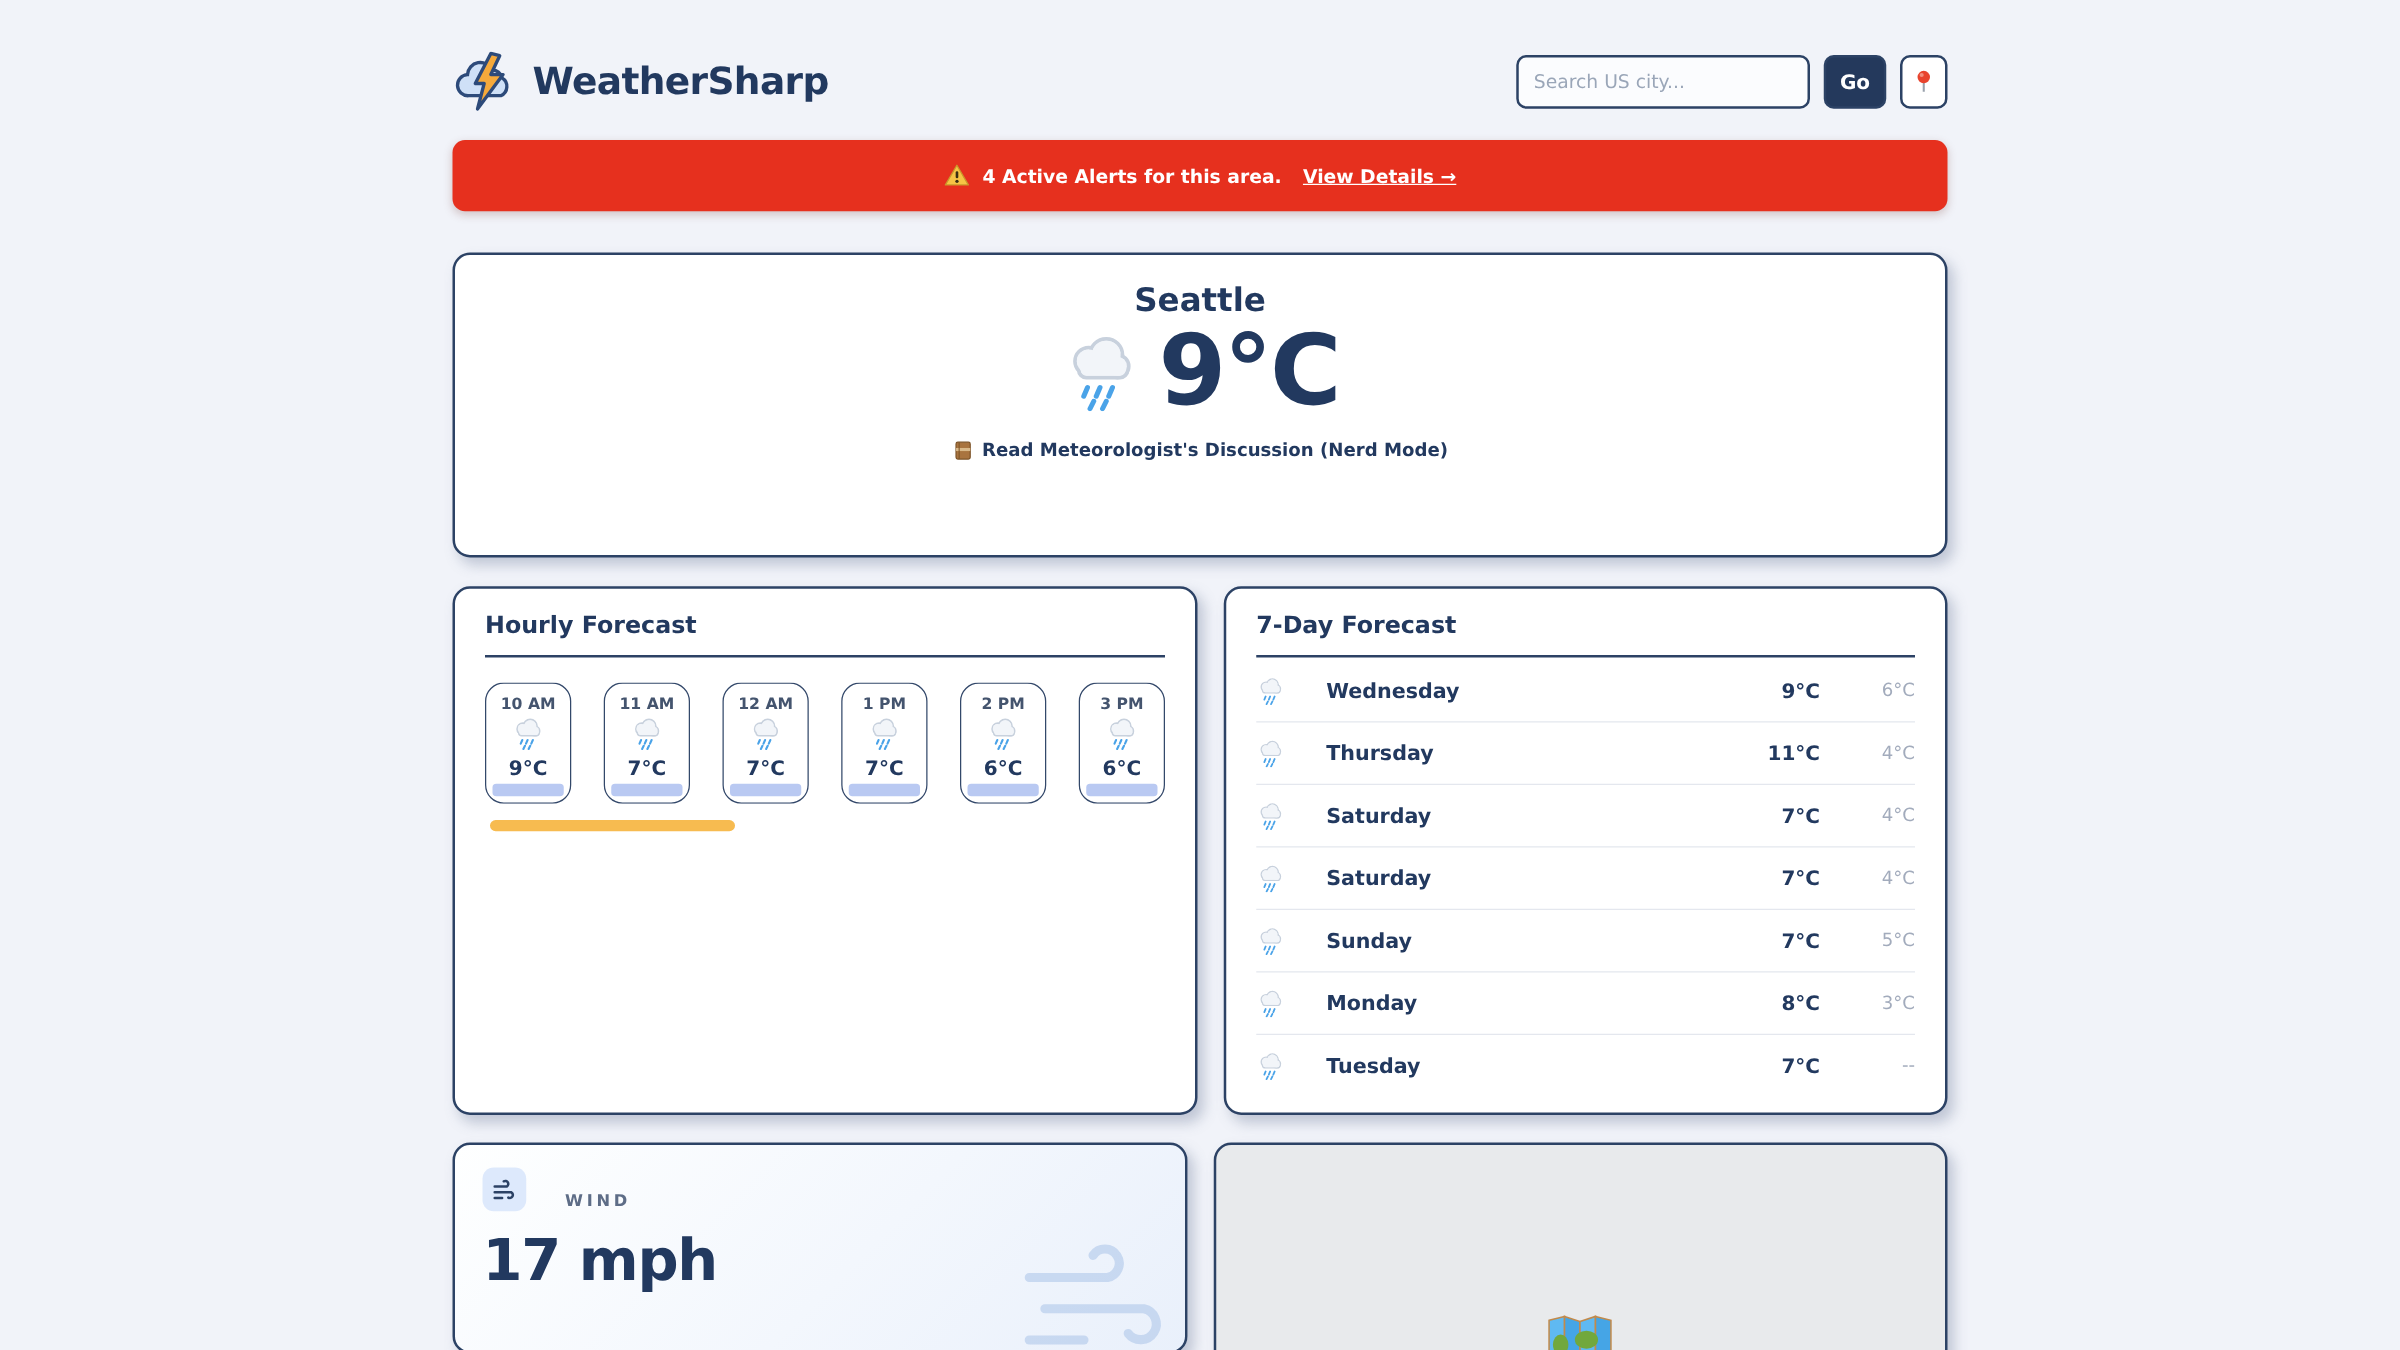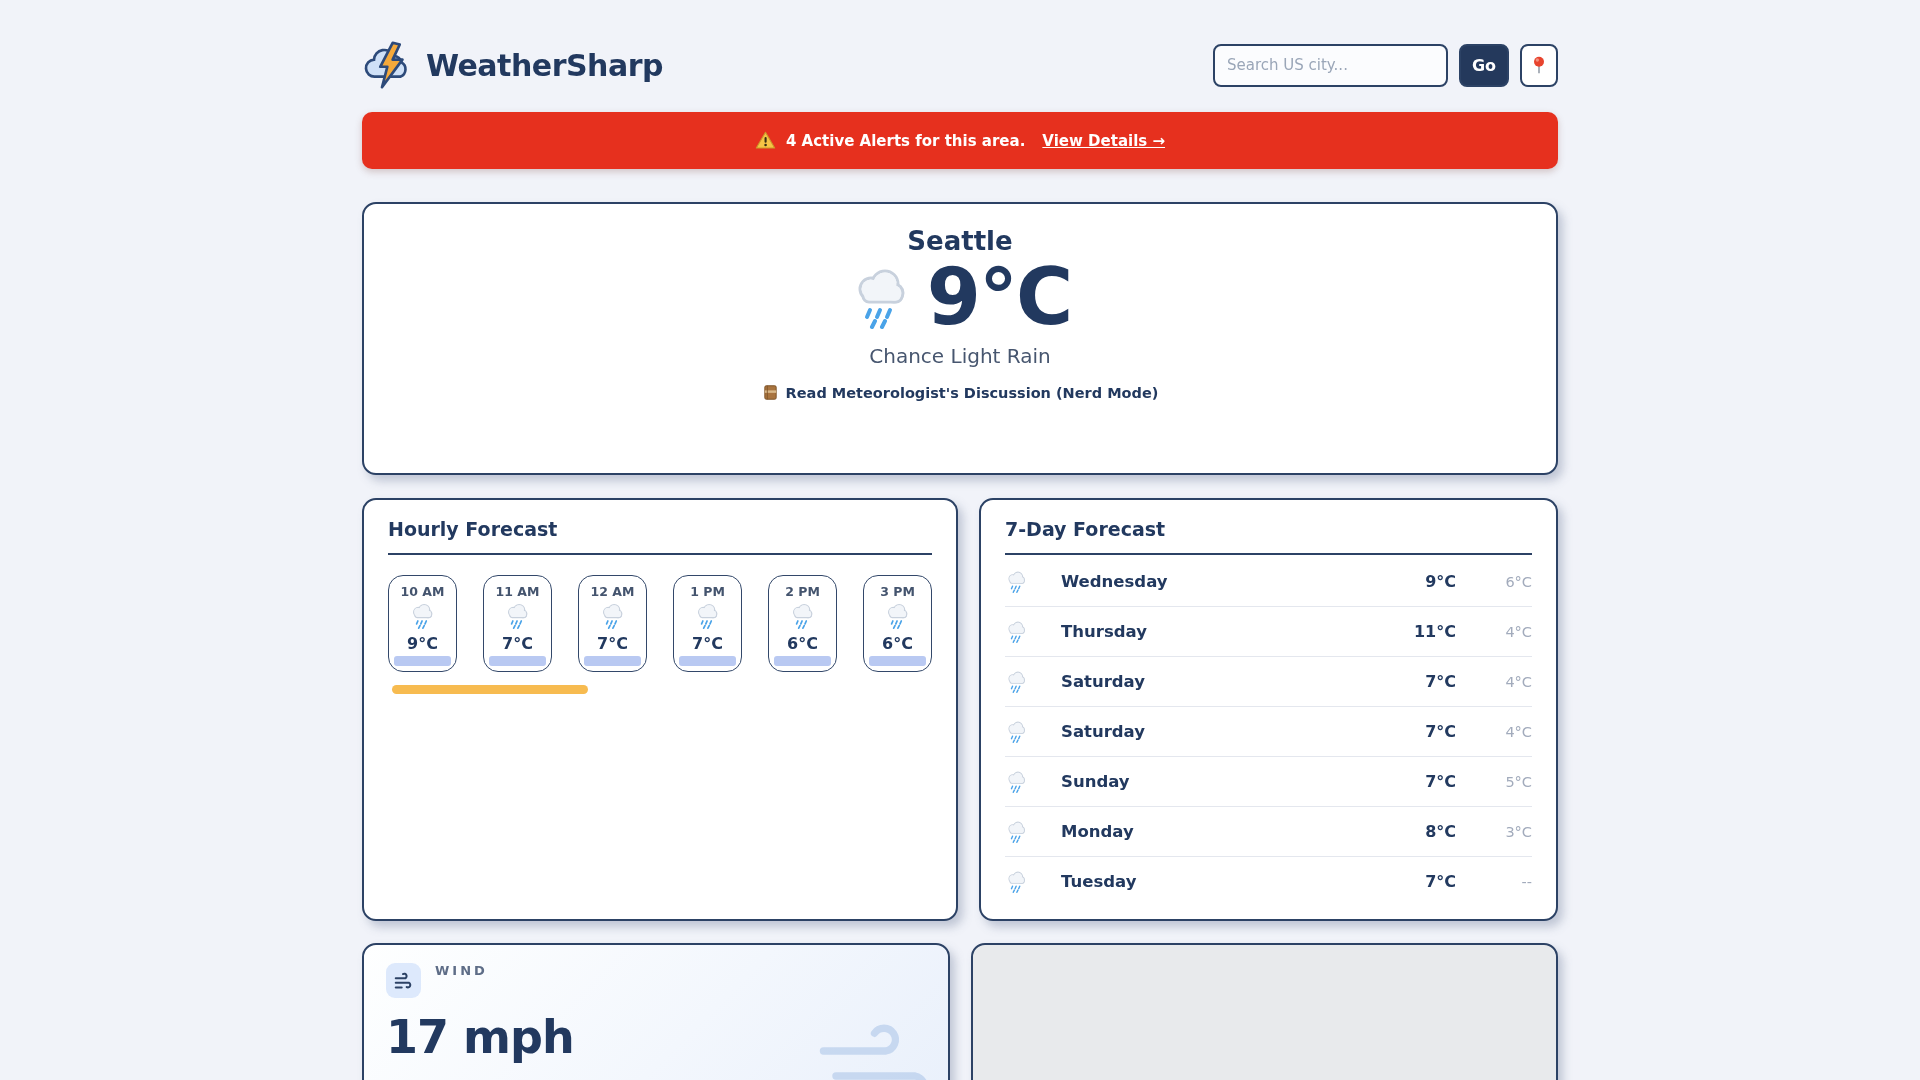--- a/index.html
+++ b/index.html
@@ -49,21 +49,21 @@
   .alert svg { width: 21px; height: 21px; }
   .alert-link { color: #ffffff; text-decoration: underline; margin-left: 7px; cursor: pointer; }
 
   
   .card {
     background: #ffffff; border: 2px solid #2c4265; border-radius: 14px;
     box-shadow: 5px 6px 10px rgba(100,115,145,0.35);
   }
 
   
-  .current { margin-top: 33px; height: 273px; text-align: center; padding-top: 22px; }
+  .current { margin-top: 33px; height: 244px; text-align: center; padding-top: 22px; }
   .city { font-size: 26px; font-weight: bold; }
   .temp-row { display: flex; align-items: center; justify-content: center; gap: 14px; margin-top: 2px; }
   .temp-row .wx-icon { width: 64px; height: 64px; }
   .big-temp { font-size: 78px; font-weight: bold; letter-spacing: -2px; line-height: 1; }
   .condition { font-size: 20px; color: #47566f; margin-top: 8px; }
   .discussion { margin-top: 16px; font-size: 14.5px; font-weight: bold; color: #22395f;
     display: inline-flex; align-items: center; gap: 7px; cursor: pointer; }
   .discussion svg { width: 17px; height: 17px; }
 
   
@@ -92,21 +92,21 @@
   .day-row:last-child { border-bottom: none; }
   .day-row .wx-icon { width: 23px; height: 23px; }
   .day-name { font-size: 16.5px; font-weight: bold; margin-left: 13px; }
   .day-high { margin-left: auto; font-size: 16px; font-weight: bold; }
   .day-low { width: 42px; text-align: right; font-size: 14.5px; color: #a2abbc; margin-left: 14px; }
 
   
   .bottom { display: flex; gap: 21px; margin-top: 22px; align-items: flex-start; }
   .wind-card { width: 588px; height: 169px; padding: 18px 22px; position: relative; overflow: hidden;
     background: linear-gradient(135deg, #feffff 0%, #f3f7fd 55%, #e9f0fb 100%); }
-  .wind-head { display: flex; align-items: flex-start; gap: 14px; }
+  .wind-head { display: flex; align-items: flex-end; gap: 31px; }
   .wind-badge { width: 35px; height: 35px; border-radius: 9px; background: #dde9fc;
     display: flex; align-items: center; justify-content: center; }
   .wind-badge svg { width: 22px; height: 22px; }
   .wind-label { font-size: 13px; font-weight: bold; letter-spacing: 3px; color: #5e6d87; }
   .wind-value { font-size: 46px; font-weight: bold; margin-top: 12px; letter-spacing: -1px; }
   .wind-swoosh { position: absolute; right: 10px; bottom: -6px; width: 125px; height: 105px; opacity: 0.55; }
 
   .map-card { width: 588px; height: 262px; background: #e8eaec; position: relative; cursor: pointer; }
   .map-card svg { position: absolute; left: 50%; top: 132px; transform: translateX(-50%);
     width: 66px; height: 66px; }
@@ -222,21 +222,20 @@
   </div>
 
   <div class="card current">
     <div class="city">Seattle</div>
     <div class="temp-row">
       <svg class="wx-icon">
           <use href="#sym-raincloud"></use>
         </svg>
       <div class="big-temp">9°C</div>
     </div>
-    <div class="condition">Chance Light Rain</div>
     <div>
       <span class="discussion">
         <svg>
             <use href="#sym-book"></use>
           </svg>
         <span>Read Meteorologist's Discussion (Nerd Mode)</span>
       </span>
     </div>
   </div>
 

